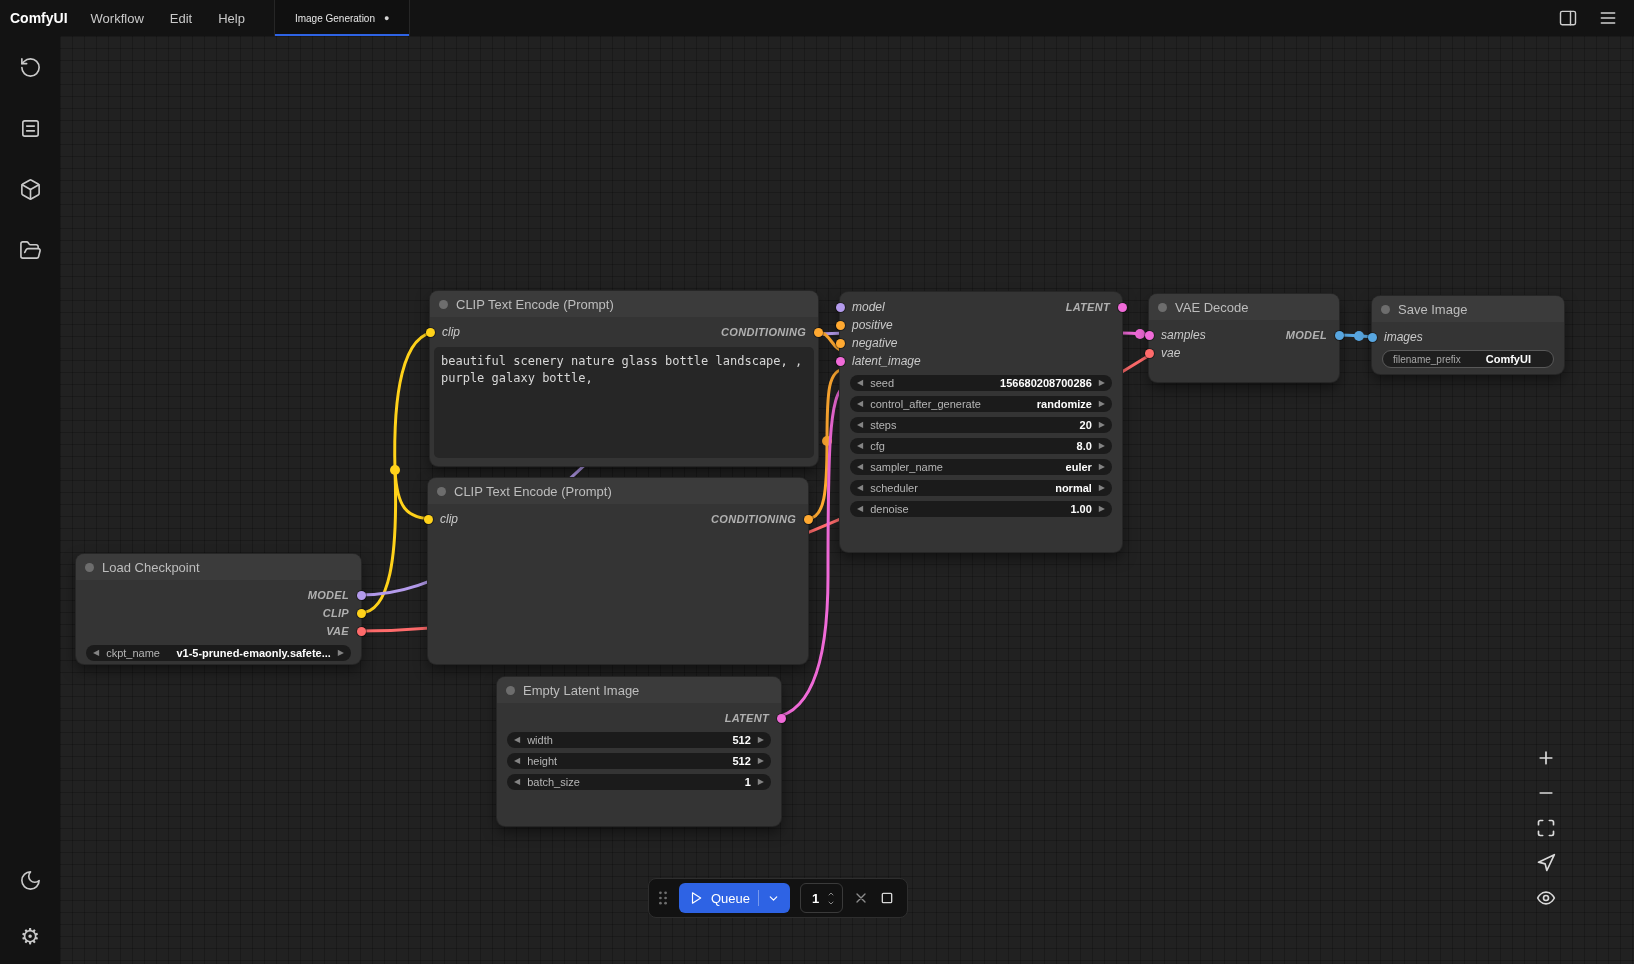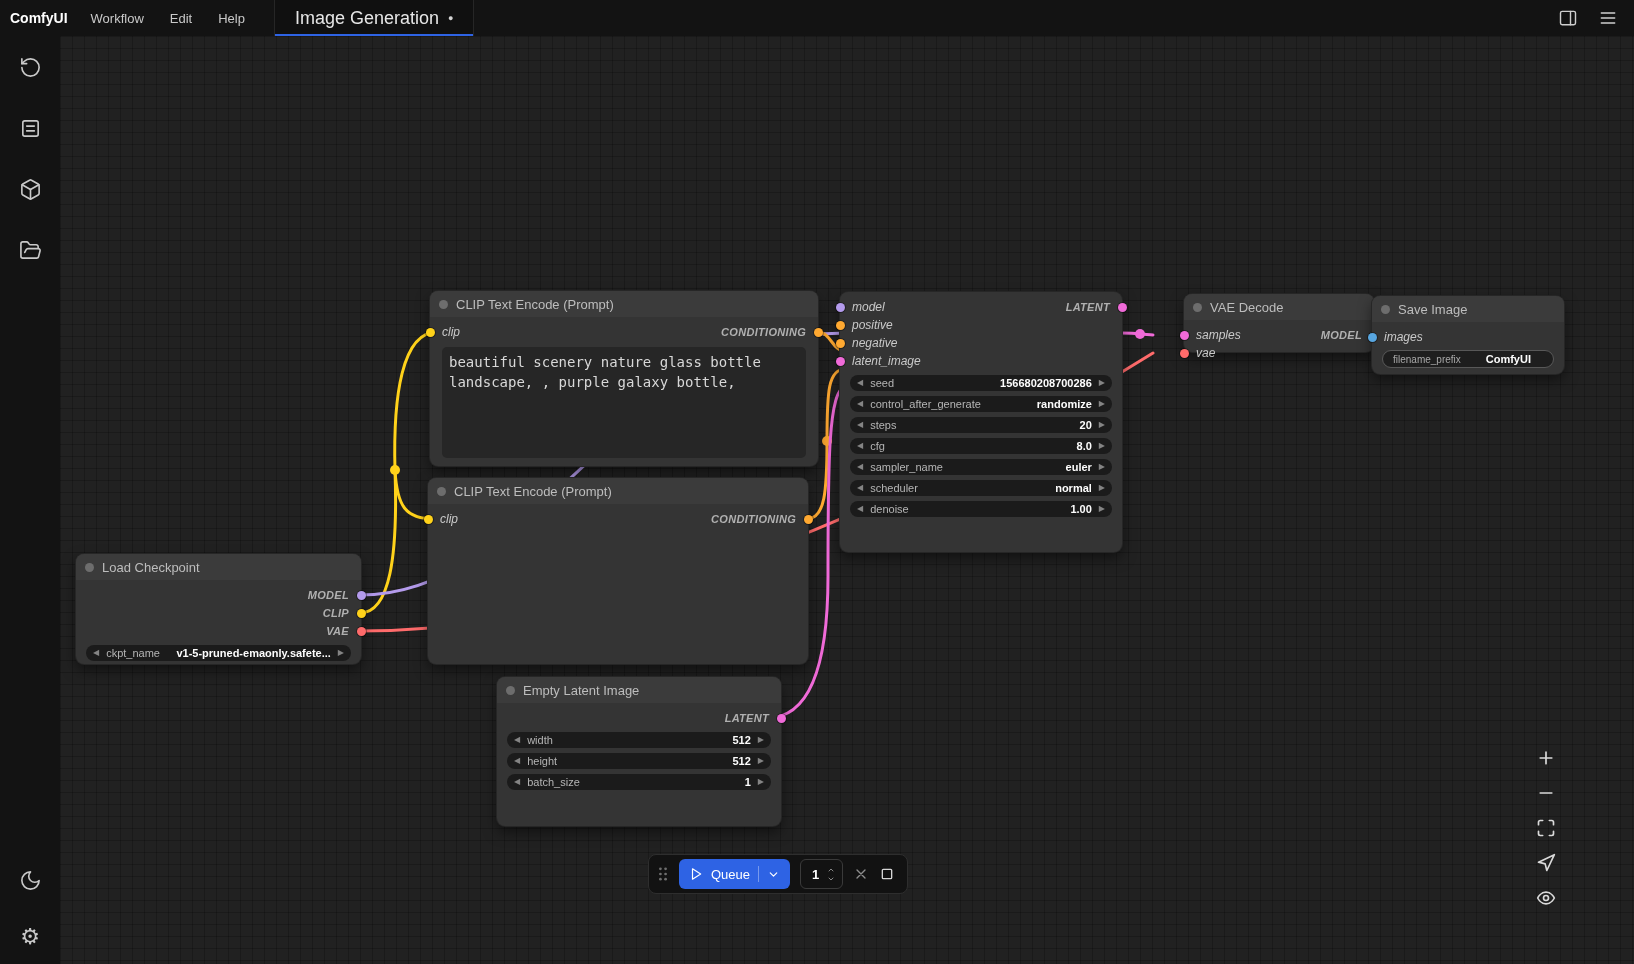--- a/index.html
+++ b/index.html
@@ -10,21 +10,21 @@
   html,body{width:1634px;height:964px;overflow:hidden;background:#1e1e1e;
     font-family:"Liberation Sans", sans-serif;}
   
   .topbar{position:absolute;left:0;top:0;right:0;height:36px;background:#131313;
     display:flex;align-items:center;z-index:20;}
   .logo{font-weight:bold;font-size:14px;color:#fff;padding:0 10px 0 10px;}
   .menu-item{font-size:13px;color:#c9c9c9;padding:0 13px;height:100%;display:flex;align-items:center;cursor:default;}
   .tab{margin-left:16px;height:36px;display:flex;align-items:center;gap:9px;padding:0 20px;
     background:#101010;border-left:1px solid #262626;border-right:1px solid #262626;
     box-shadow:inset 0 -2px 0 var(--accent);}
-  .tab-label{font-size:18px;color:#e6e6e6;}
+  .tab-label{font-size:10px;color:#e6e6e6;}
   .tab-dot{font-size:9px;color:#d4d4d4;line-height:1;}
   .topbar-right{margin-left:auto;display:flex;align-items:center;gap:20px;padding-right:16px;}
   .tb-icon{width:20px;height:20px;display:block;}
   
   .sidebar{position:absolute;left:0;top:36px;bottom:0;width:60px;background:#131313;
     display:flex;flex-direction:column;align-items:center;padding:20px 0 16px;gap:38px;z-index:20;}
   .sb-bottom{margin-top:auto;display:flex;flex-direction:column;align-items:center;gap:34px;}
   .sb-icon{width:23px;height:23px;display:block;}
   .glyph-icon{font-size:22px;color:#c9c9c9;line-height:1;}
   
@@ -48,33 +48,33 @@
     padding:0 12px;position:relative;font-style:italic;}
   .slot-row.out-only{justify-content:flex-end;}
   .in-label{font-size:12px;color:#c9c9c9;}
   .out-label{font-size:11px;font-weight:700;color:#b0b0b0;letter-spacing:.3px;}
   .dot{width:9px;height:9px;border-radius:50%;position:absolute;top:50%;margin-top:-4.5px;
     box-shadow:0 0 0 1px rgba(0,0,0,.35);}
   .dot.in{left:-4.5px;} .dot.out{right:-4.5px;}
   .d-clip{background:var(--clip);} .d-cond{background:var(--conditioning);}
   .d-model{background:var(--model);} .d-latent{background:var(--latent);}
   .d-vae{background:var(--vae);} .d-image{background:var(--image);}
-  .textarea{flex:1;margin:6px 12px 8px;background:#262626;border-radius:5px;padding:6px 7px;
-    font-family:"DejaVu Sans Mono", monospace;font-size:14px;color:#d8d8d8;line-height:1.4;overflow:hidden;}
+  .textarea{flex:1;margin:6px 4px 8px;background:#262626;border-radius:5px;padding:6px 7px;
+    font-family:"DejaVu Sans Mono", monospace;font-size:12px;color:#d8d8d8;line-height:1.4;overflow:hidden;}
   .widget{height:16px;flex:0 0 16px;border-radius:8px;background:#1b1b1b;margin:5px 10px 0;
     display:flex;align-items:center;gap:7px;padding:0 7px;font-size:11px;}
   .warr{color:#848484;font-size:8px;line-height:1;}
   .wlabel{color:#b5b5b5;white-space:nowrap;}
   .wvalue{margin-left:auto;color:#fdfdfd;font-weight:700;white-space:nowrap;}
   .widget.boxed{height:18px;flex:0 0 18px;background:#1e1e1e;border:1px solid #585858;
     border-radius:10px;margin:4px 10px 0;padding:0 10px;}
   .widget.boxed .wlabel{font-size:10px;color:#a8a8a8;}
   .widget.boxed .wvalue{margin-right:12px;}
   
-  .queue-bar{position:absolute;left:588px;top:818px;height:40px;z-index:5;background:#121212;
+  .queue-bar{position:absolute;left:588px;top:842px;height:40px;z-index:5;background:#121212;
     border:1px solid #2e2e2e;border-radius:8px;display:flex;align-items:center;gap:10px;padding:0 12px 0 8px;}
   .queue-btn{height:30px;background:var(--accent);border-radius:6px;display:flex;align-items:center;
     gap:8px;padding:0 10px;color:#fff;font-size:13px;}
   .queue-divider{width:1px;height:16px;background:rgba(255,255,255,.35);}
   .stepper{height:30px;border:1px solid #3a3a3a;border-radius:6px;display:flex;align-items:center;
     gap:7px;padding:0 6px 0 11px;}
   .stepper-value{color:#fff;font-weight:700;font-size:13px;}
   .stepper-arrows{display:flex;flex-direction:column;gap:1px;}
   
   .zoom-controls{position:absolute;right:78px;top:712px;z-index:5;display:flex;flex-direction:column;
@@ -302,21 +302,21 @@
       </div>
       <div class="widget">
         <span class="warr">◀</span>
         <span class="wlabel">denoise</span>
         <span class="wvalue">1.00</span>
         <span class="warr">▶</span>
       </div>
     </div>
   </div>
 
-  <div class="node" style="left:1124px;top:258px;width:190px;height:58px">
+  <div class="node" style="left:1089px;top:258px;width:190px;height:88px">
     <div class="node-header">
       <span class="collapse-dot"></span>
       <span class="node-title">VAE Decode</span>
     </div>
     <div class="node-body">
       <div class="slot-row">
         <span class="dot in d-latent"></span>
         <span class="in-label">samples</span>
         <span class="out-label">MODEL</span>
         <span class="dot out d-image"></span>

